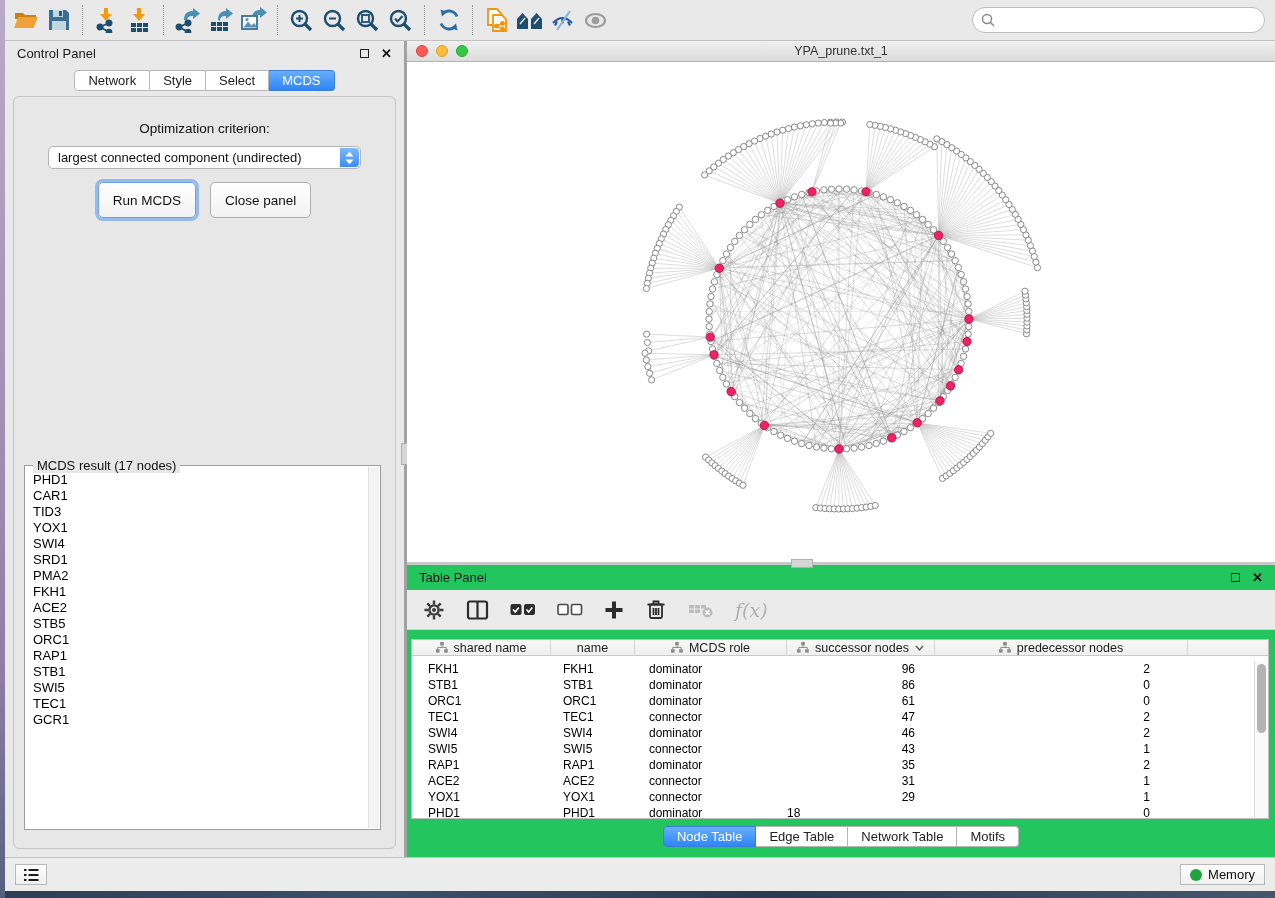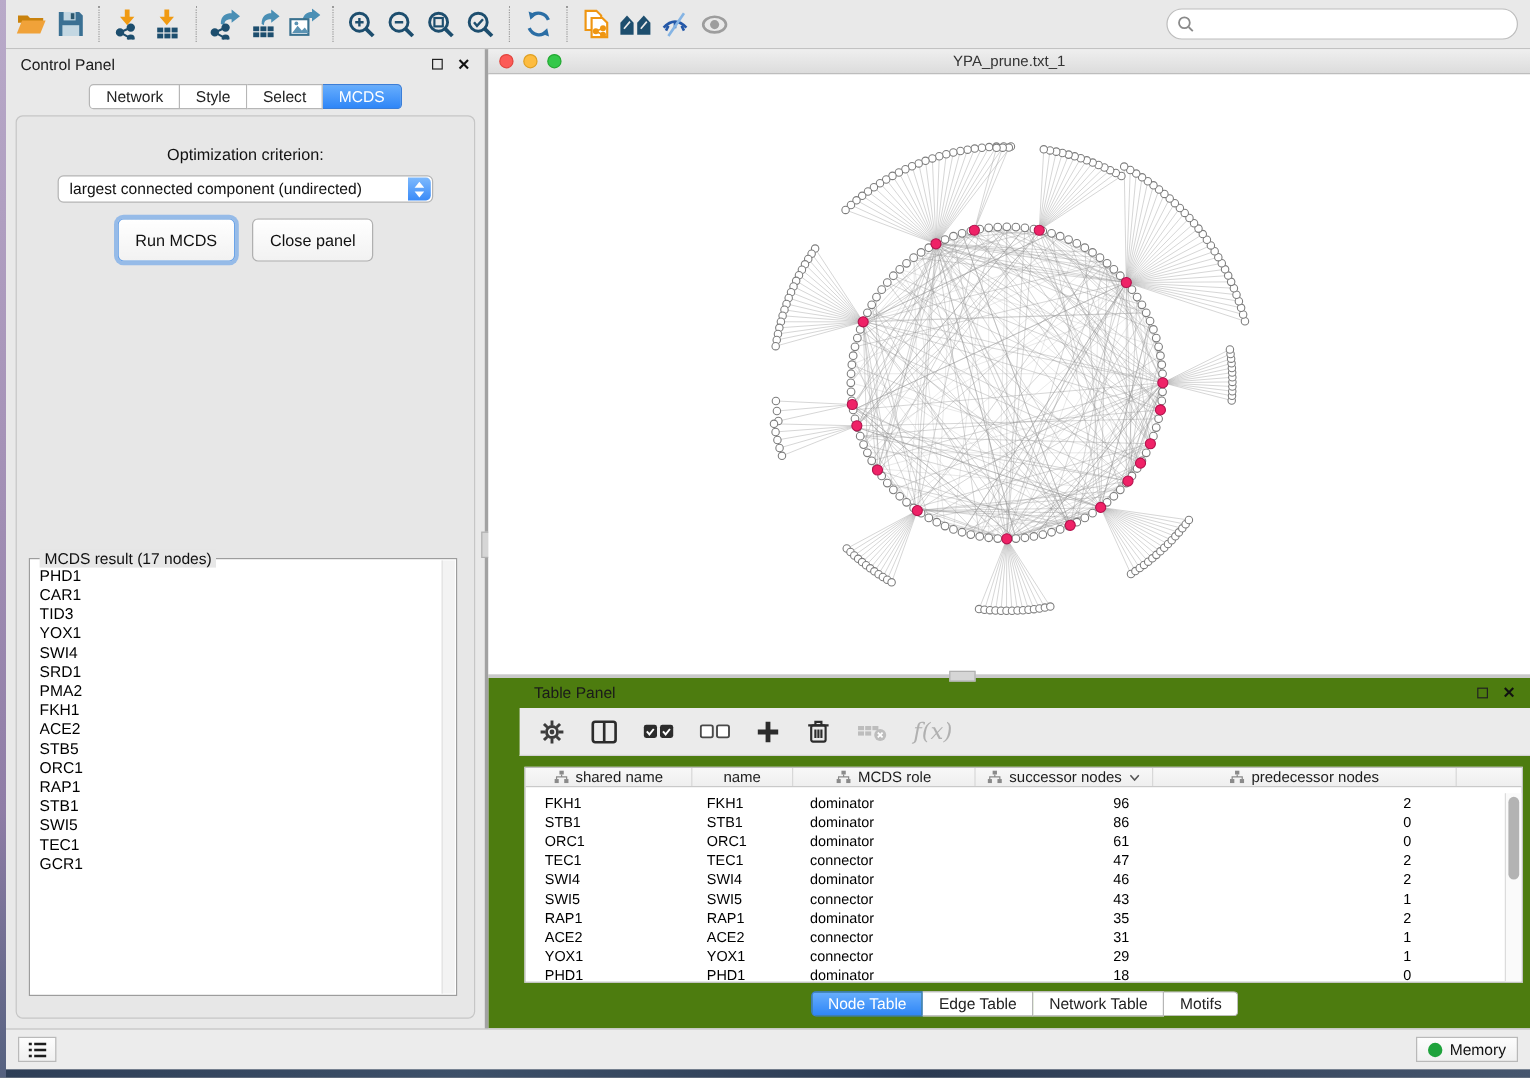--- a/index.html
+++ b/index.html
@@ -73,21 +73,21 @@
   .light.red { background:#fc5b57; border:1px solid #e2463f; }
   .light.yellow { background:#fdbc40; border:1px solid #dfa022; }
   .light.green { background:#34c84a; border:1px solid #23a932; }
   .net-canvas { flex:1; background:#fff; position:relative; }
   .net-canvas svg { position:absolute; inset:0; }
 
   .splitter-h { height:3px; flex:0 0 3px; background:#c9c9c9; position:relative; }
   .splitter-h .handle { position:absolute; left:384px; top:-3px; width:22px; height:9px; background:#d6d6d6; border:1px solid #b0b0b0; }
 
   
-  .table-panel { flex:1; display:flex; flex-direction:column; background:#4d7c0f; min-height:0;padding-left:26px; }
+  .table-panel { flex:1; display:flex; flex-direction:column; background:#22c55e; min-height:0; }
   .tp-toolbar { height:40px; flex:0 0 40px; background:#ebebeb; border-bottom:1px solid #d2d2d2; display:flex; align-items:center; padding-left:16px; gap:21px; }
   .tp-ic { display:flex; align-items:center; justify-content:center; border:none; background:transparent; padding:0; height:26px; }
   .fx-label { font-family:"DejaVu Serif",serif; font-style:italic; font-size:19px; color:#b0b0b0; }
   .tp-table { flex:1; margin:9px 6px 0 4px; background:#fff; border:1px solid #bdbdbd; position:relative; overflow:hidden; }
   .tp-header { height:16px; display:flex; background:linear-gradient(#f8f8f8,#efefef); border-bottom:1px solid #c9c9c9; padding-right:14px; }
   .th { display:flex; align-items:center; justify-content:center; gap:6px; font-size:12.5px; color:#1c1c1c; border-right:1px solid #d8d8d8; }
   .th.filler { border-right:none; flex:1; }
   .tp-body { position:absolute; top:21px; left:0; right:14px; bottom:0; }
   .tr { height:16px; display:flex; align-items:center; }
   .td { font-size:12px; color:#000; overflow:hidden; white-space:nowrap; }
@@ -1250,21 +1250,21 @@
                   <div class="td" style="flex: 0 0 139px; padding-left: 16px; text-align: left;">YOX1</div>
                   <div class="td" style="flex: 0 0 84px; padding-left: 12px; text-align: left;">YOX1</div>
                   <div class="td" style="flex: 0 0 152px; padding-left: 14px; text-align: left;">connector</div>
                   <div class="td" style="flex: 0 0 148px; padding-right: 20px; text-align: right;">29</div>
                   <div class="td" style="flex: 0 0 253px; padding-right: 38px; text-align: right;">1</div>
                 </div>
                 <div class="tr">
                   <div class="td" style="flex: 0 0 139px; padding-left: 16px; text-align: left;">PHD1</div>
                   <div class="td" style="flex: 0 0 84px; padding-left: 12px; text-align: left;">PHD1</div>
                   <div class="td" style="flex: 0 0 152px; padding-left: 14px; text-align: left;">dominator</div>
-                  <div class="td" style="flex: 0 0 148px; padding-right: 20px; text-align: right;">18</div>
+                  <div class="td" style="flex: 0 0 148px; padding-right: 20px; ">18</div>
                   <div class="td" style="flex: 0 0 253px; padding-right: 38px; text-align: right;">0</div>
                 </div>
               </div>
             <div class="vscroll">
                 <div class="vthumb"></div>
               </div>
           </div>
 
           <div class="seg tp-tabs" id="tp-tabs">
               <button class="active">Node Table</button>

